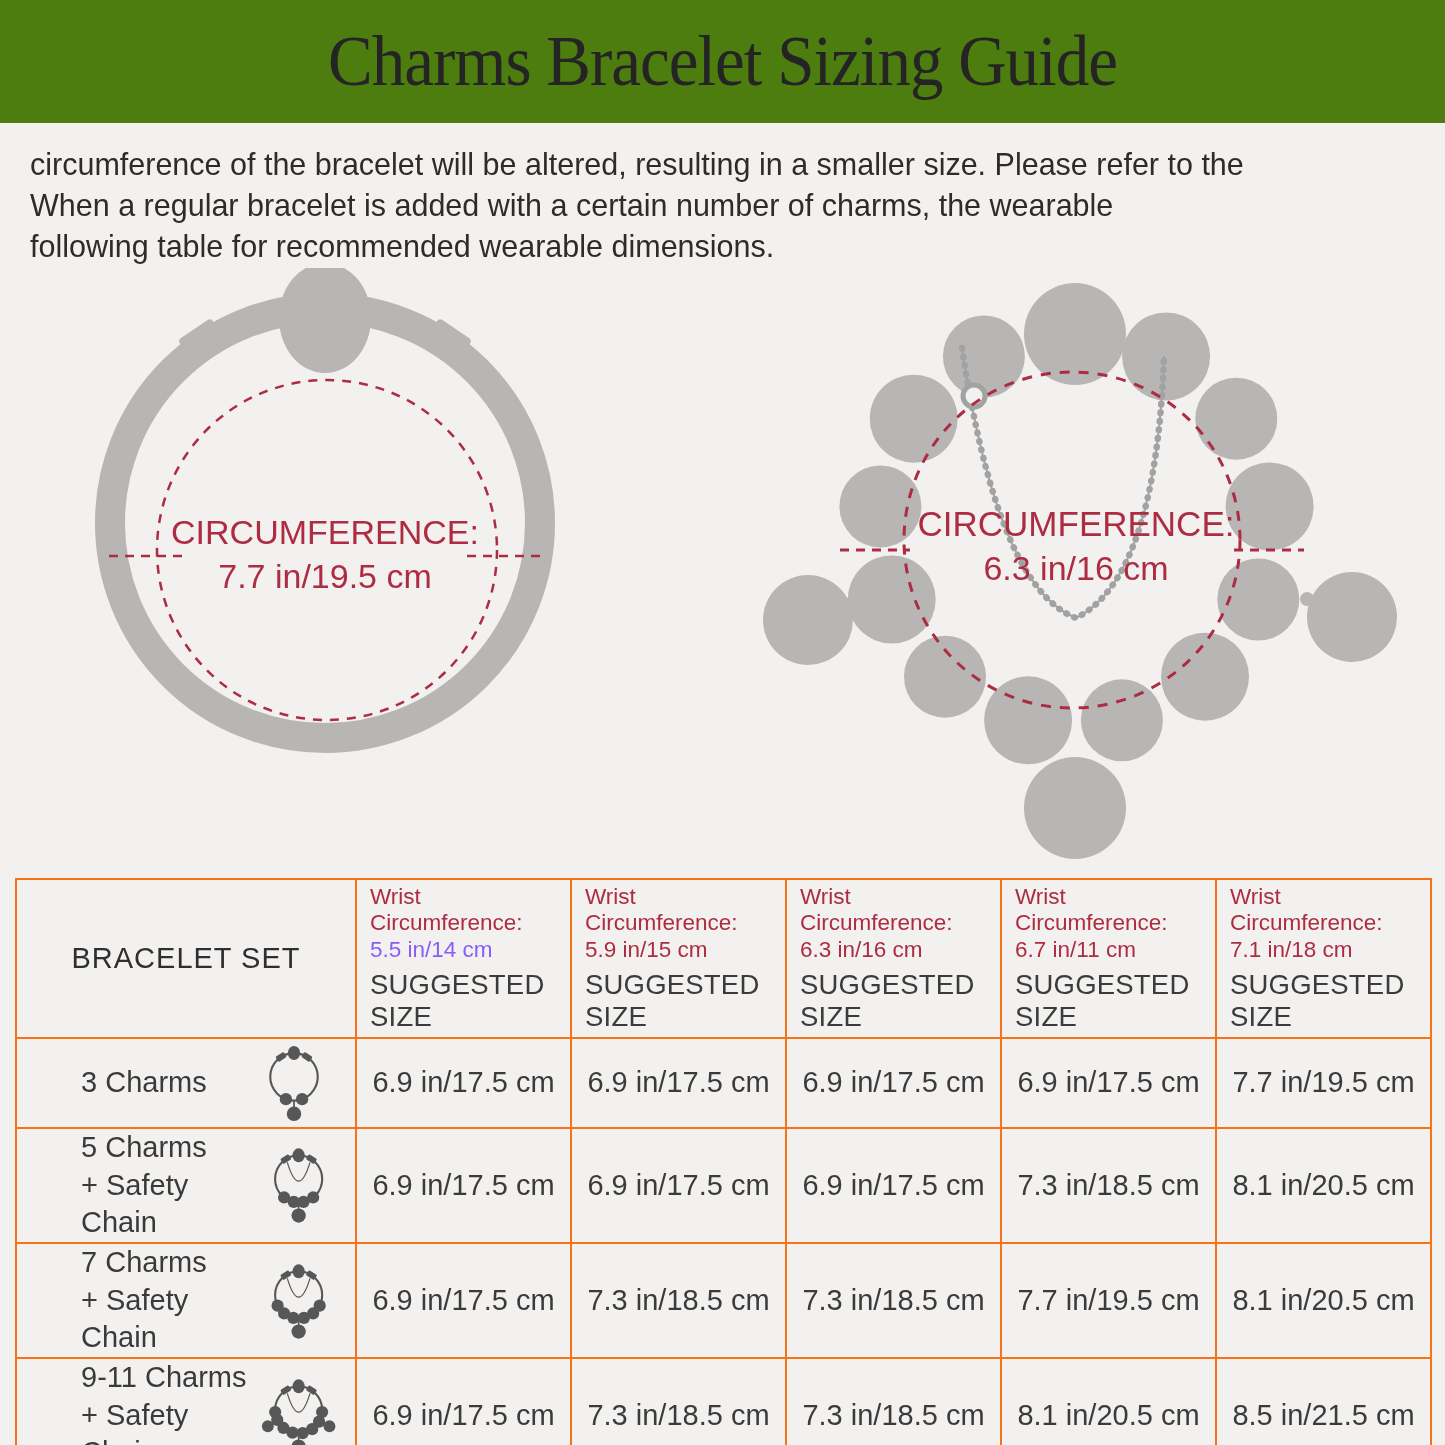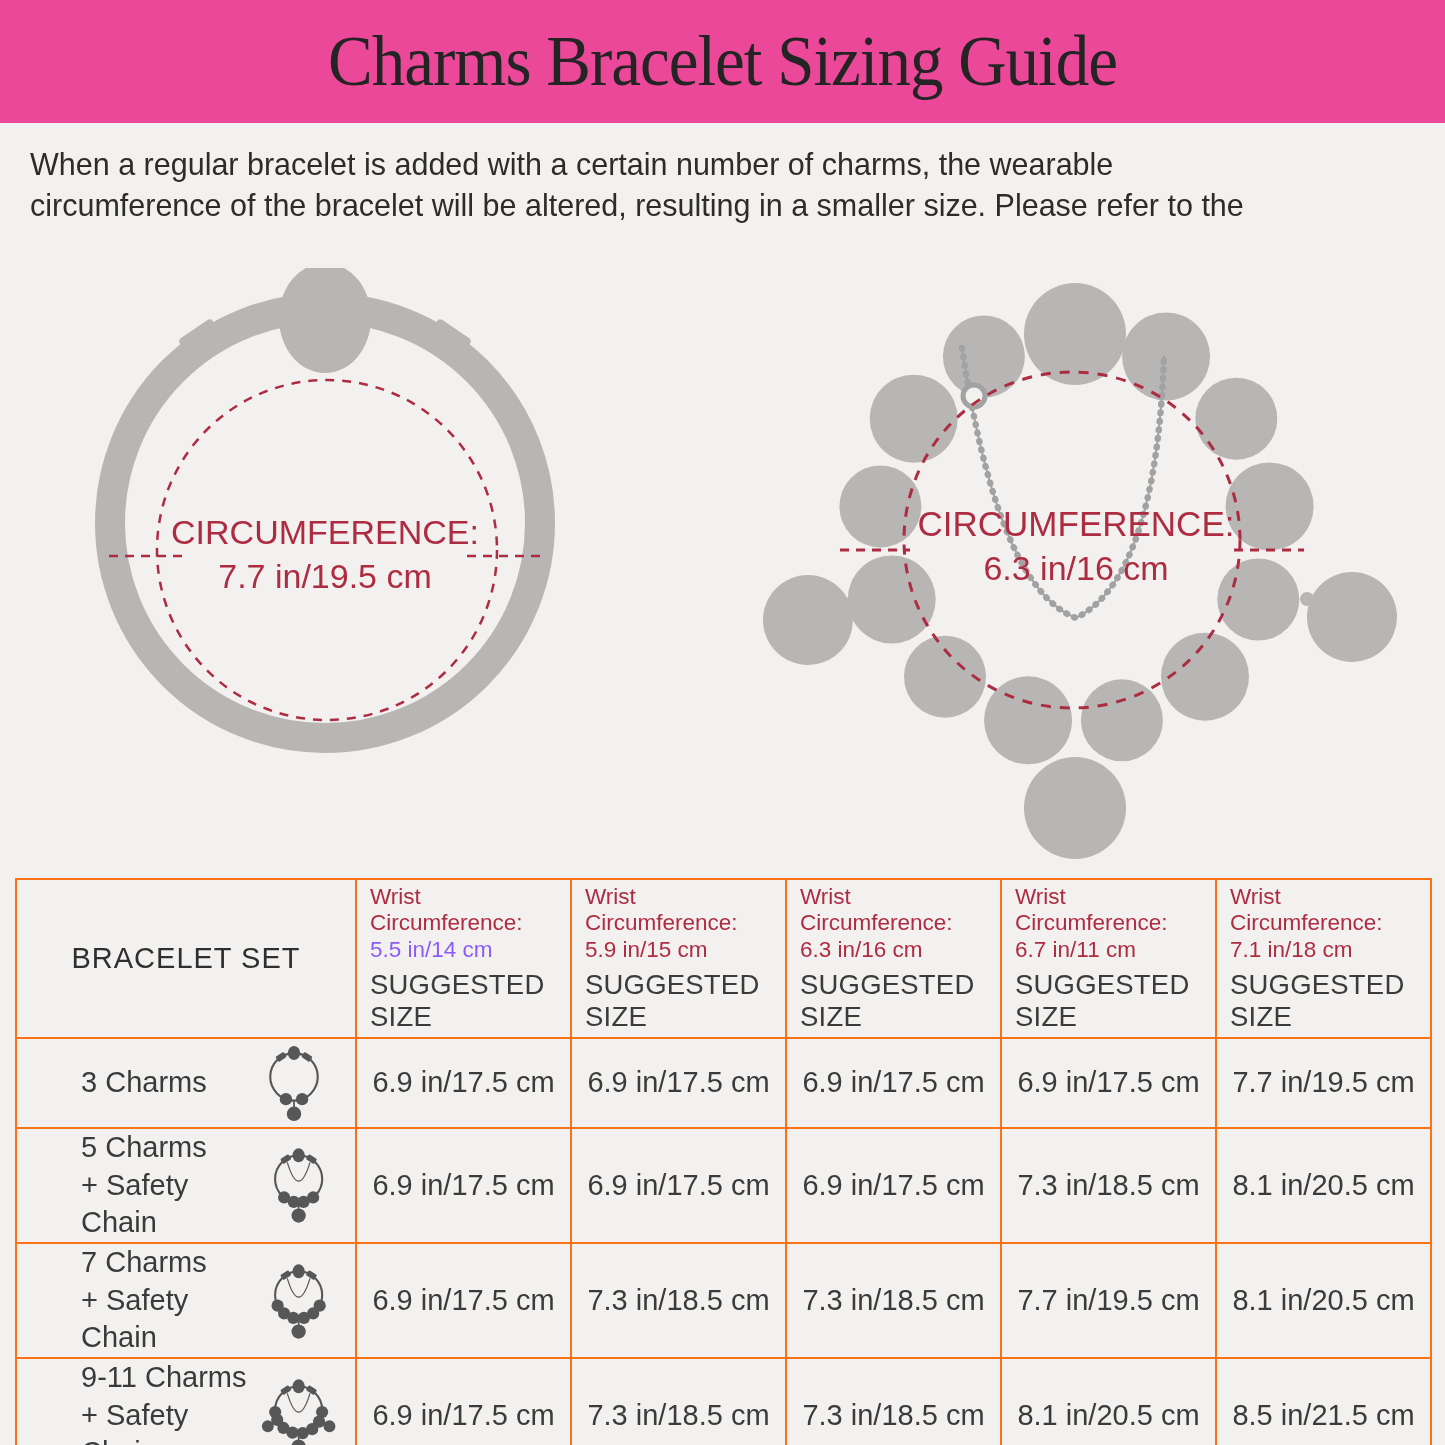--- a/index.html
+++ b/index.html
@@ -3,21 +3,21 @@
 <meta charset="utf-8">
 <style>
   html,body { margin:0; padding:0; }
   .page {
     position:relative; width:1445px; height:1445px;
     background:#f2f1ef; overflow:hidden;
     font-family:"Liberation Sans", sans-serif;
   }
   .band {
     position:absolute; top:0; left:0; width:1445px; height:123px;
-    background:#ec4899; display:flex; align-items:center; justify-content:center;
+    background:#4d7c0f; display:flex; align-items:center; justify-content:center;
   }
   .band h1 {
     margin:0; font-family:"Liberation Serif", serif; font-weight:normal;
     font-size:67px; color:#242424; letter-spacing:-1px; transform:scale(1,1.06);
   }
   .intro {
     position:absolute; top:144px; left:30px; width:1400px;
     font-size:30.5px; line-height:1.35; color:#2d2c2b;
   }
   .diagram { position:absolute; }
@@ -52,22 +52,23 @@
 </head>
 <body>
 
 <div class="page">
 
   <div class="band">
     <h1>Charms Bracelet Sizing Guide</h1>
   </div>
 
   <div class="intro">
+    <div>circumference of the bracelet will be altered, resulting in a smaller size. Please refer to the</div>
     <div>When a regular bracelet is added with a certain number of charms, the wearable</div>
-    <div>circumference of the bracelet will be altered, resulting in a smaller size. Please refer to the</div>
+    <div>following table for recommended wearable dimensions.</div>
   </div>
 
   <svg id="plain-diagram" class="diagram" width="560" height="560" viewBox="0 0 560 560">
     <circle cx="270" cy="255" r="215" fill="none" stroke="#b7b6b5" stroke-width="30"></circle>
     <rect x="374" y="59" width="40" height="24" rx="4" fill="#b7b6b5" transform="rotate(34 394 71)"></rect>
     <rect x="126" y="59" width="40" height="24" rx="4" fill="#b7b6b5" transform="rotate(-34 146 71)"></rect>
     <ellipse cx="270" cy="50" rx="46" ry="55" fill="#b7b6b5"></ellipse>
     <circle cx="272" cy="282" r="170" fill="none" stroke="#ae2c41" stroke-width="2.5" stroke-dasharray="9 8"></circle>
     <line x1="54" y1="288" x2="128" y2="288" stroke="#ae2c41" stroke-width="2.5" stroke-dasharray="9 7"></line>
     <line x1="412" y1="288" x2="486" y2="288" stroke="#ae2c41" stroke-width="2.5" stroke-dasharray="9 7"></line>

